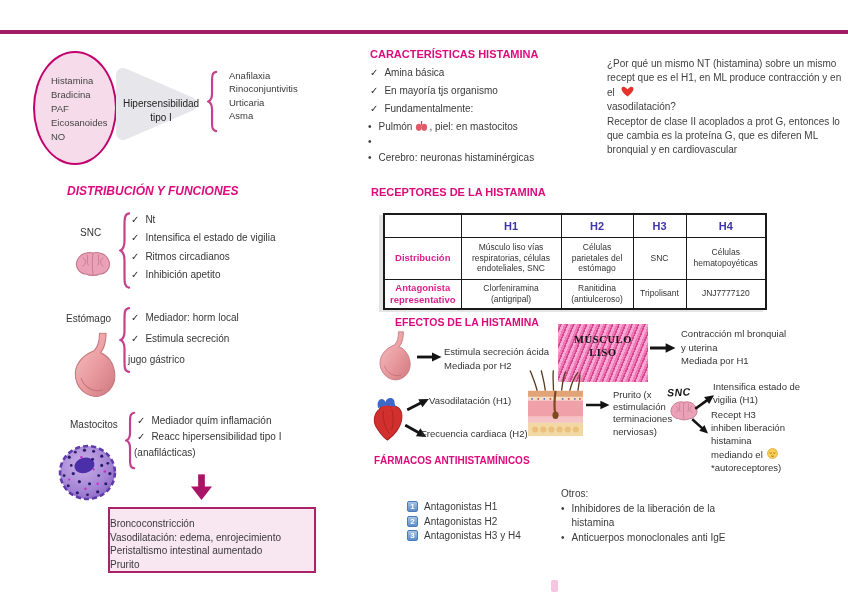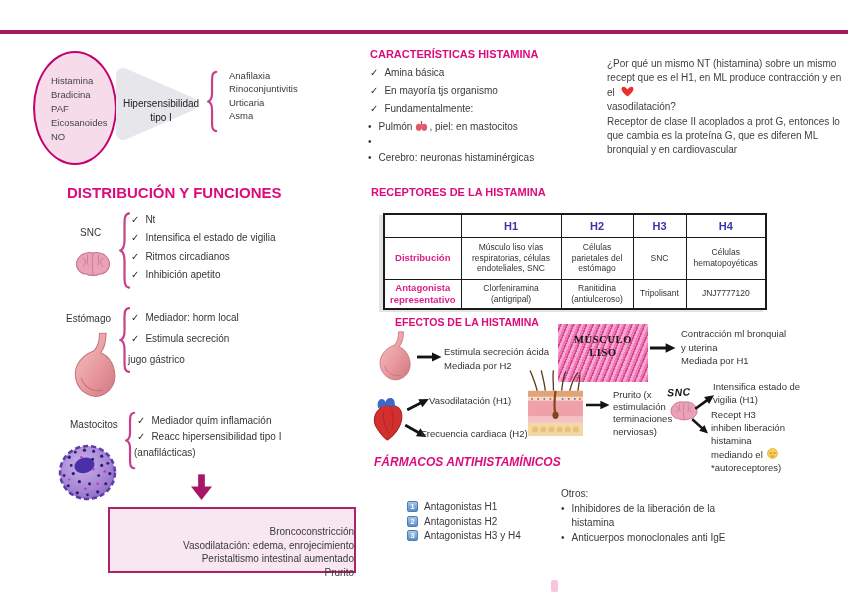--- a/index.html
+++ b/index.html
@@ -25,44 +25,44 @@
   .brow { display:flex; gap:7px; align-items:flex-start; }
   .bdot { flex:0 0 auto; }
 
   #car-block { left:370px; top:48px; width:252px; font-size:10px; }
   #car-block .hh { font-size:11px; margin-bottom:4px; }
   #car-block .crow { line-height:18.2px; }
   #car-block .brow { line-height:15.8px; margin-left:-2px; }
 
   #nota { left:607px; top:57px; width:239px; font-size:10px; line-height:14.4px; color:#3f3f3f; }
 
-  #dist-heading { left:67px; top:184px; font-size:15px; }
+  #dist-heading { left:67px; top:184px; font-size:12px;font-style:italic; }
   .organ-label { font-size:10px; color:#333; }
   .chk-list { font-size:10px; color:#363636; }
 
-  #result-box { left:108px; top:507px; width:248px; height:66px; background:var(--box-fill,#f8e6f1); border:2px solid var(--box-border,#aa2268); text-align:right; font-size:10px; line-height:13.6px; padding-top:16px; }
+  #result-box { left:108px; top:507px; width:208px; height:66px; background:var(--box-fill,#f8e6f1); border:2px solid var(--box-border,#aa2268); text-align:left; font-size:10px; line-height:13.6px; padding-top:8px; }
 
   #rec-heading { left:371px; top:186px; font-size:11px; }
   #rec-table { left:383px; top:213px; border-collapse:collapse; table-layout:fixed; width:382px; background:#fff; box-shadow:-4px 2px 0 #e4e4e4; }
   #rec-table td, #rec-table th { border:1.5px solid #1a1a1a; text-align:center; vertical-align:middle; padding:1px 3px;margin-left:44px; }
   #rec-table { border:2px solid #1a1a1a; }
   .th-h { color:var(--table-header-blue,#3c35a8); font-size:11px; font-weight:bold; }
   .row-label { color:var(--label-magenta,#d9218a); font-weight:bold; font-size:9.5px; line-height:11.5px; }
   .cellv { font-size:8.5px; line-height:10.8px; color:#333; }
   .tr-head { height:23px; } .tr-dist { height:42px; } .tr-ant { height:30px; }
 
   #ef-heading { left:395px; top:316px; font-size:10.5px; }
   .small-note { font-size:9.5px; line-height:14px; color:#333; }
   #muscle-box { left:558px; top:324px; width:90px; height:58px;
     background:repeating-linear-gradient(112deg,#f07ab6 0px,#f07ab6 2px,#d4498f 2px,#d4498f 3.5px,#f8a8d2 3.5px,#f8a8d2 6px);
     display:flex; flex-direction:column; align-items:center; justify-content:flex-start; padding-top:9px; }
   #muscle-box .mlab { font-family:"Liberation Serif","DejaVu Serif",serif; font-weight:bold; font-size:10.5px; line-height:13px; color:#141414; letter-spacing:.6px; }
   #snc-script { left:667px; top:386px; font-size:10.5px; font-weight:bold; font-style:italic; color:#161616; transform:rotate(-3deg); letter-spacing:.5px; }
 
-  #far-heading { left:374px; top:455px; font-size:12px;font-style:italic; }
+  #far-heading { left:374px; top:455px; font-size:10px; }
   #far-items { left:407px; top:501px; font-size:10px; }
   #far-items .frow { display:flex; gap:6px; align-items:center; margin-bottom:3.5px; }
   .numsq { width:11px; height:11px; border-radius:2px; background:linear-gradient(180deg,#a9c4e4,var(--number-blue,#5d8ec9)); border:1px solid #4a7cb8; color:#fff; font-size:8px; font-weight:bold; display:flex; align-items:center; justify-content:center; }
   #otros { left:561px; top:487px; font-size:10px; line-height:13.5px; }
   #otros .brow { margin-top:1.5px; }
   #otros .btxt { width:186px; }
 
   #page-mark { left:551px; top:580px; width:7px; height:12px; background:#f7c5de; border-radius:2px; }
   .ic { display:inline-block; vertical-align:-1px; }
 </style>

